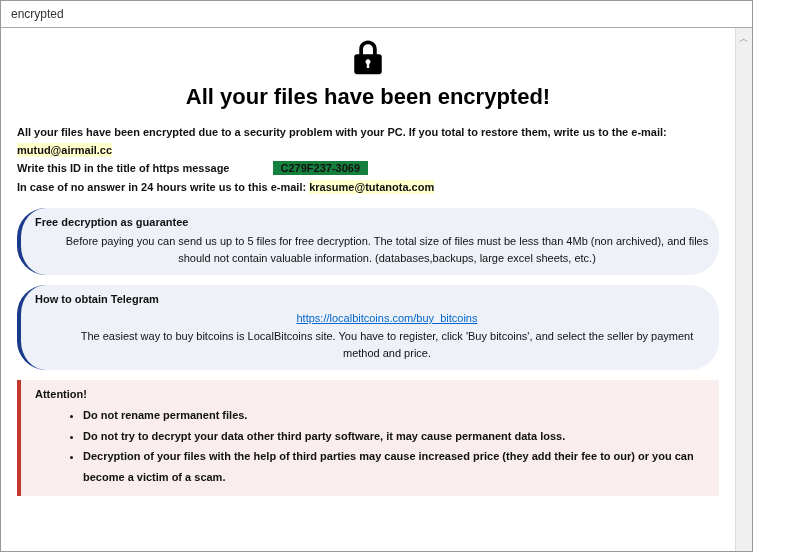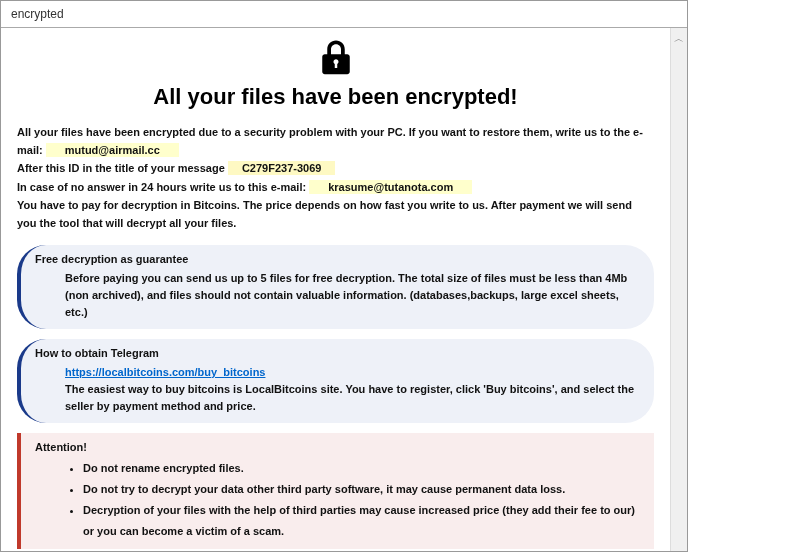--- a/index.html
+++ b/index.html
@@ -9,21 +9,21 @@
     }
     body {
       font-family: 'Segoe UI', Tahoma, sans-serif;
       background: #fff;
       width: 790px;
       height: 552px;
       overflow: hidden;
     }
     .window {
       border: 1px solid #999;
-      width: 688px;
+      width: 753px;
       height: 552px;
       display: flex;
       flex-direction: column;
     }
     .titlebar {
       background: #fff;
       border-bottom: 1px solid #aaa;
       padding: 6px 10px;
       font-size: 12px;
       color: #333;
@@ -73,25 +73,26 @@
       margin-bottom: 12px;
     }
     .intro .line {
       margin-bottom: 1px;
     }
     .bold {
       font-weight: bold;
     }
     .highlight-yellow {
       background: #ffffcc;
-      padding: 1px 19px;
+      padding: 1px 0;
     }
     .highlight-gray {
-      background: #fef9c3;
-      padding: 1px 14px;
+      background: #15803d;
+      padding: 1px 8px;
+      margin-left: 40px;
     }
     .link {
       color: #0066cc;
       text-decoration: underline;
     }
     .section {
       margin-bottom: 10px;
       padding: 8px 10px 8px 14px;
     }
     .section-blue {
@@ -103,23 +104,24 @@
       background: #f9eded;
       border-left: 4px solid #c0392b;
     }
     .section-title {
       font-weight: bold;
       font-size: 11px;
       margin-bottom: 5px;
     }
     .section-body {
       padding-left: 30px;
-      font-weight: bold;
+      font-weight: normal;
       font-size: 11px;
       line-height: 1.55;
+      text-align: center;
     }
     ul {
       list-style-type: disc;
       padding-left: 48px;
     }
     ul li {
       font-weight: bold;
       font-size: 11px;
       line-height: 1.9;
     }
@@ -135,51 +137,50 @@
       <div class="header-icon">
         <svg viewBox="0 0 24 28">
           <path fill="#000" d="M12 0 C8 0 5 3 5 7 L5 11 L3 11 C2 11 1 12 1 13 L1 25 C1 26 2 27 3 27 L21 27 C22 27 23 26 23 25 L23 13 C23 12 22 11 21 11 L19 11 L19 7 C19 3 16 0 12 0 Z M12 3 C14.5 3 16 5 16 7 L16 11 L8 11 L8 7 C8 5 9.5 3 12 3 Z M12 15 C13.1 15 14 15.9 14 17 C14 17.7 13.6 18.3 13 18.7 L13 22 L11 22 L11 18.7 C10.4 18.3 10 17.7 10 17 C10 15.9 10.9 15 12 15 Z"></path>
         </svg>
       </div>
 
       <h1>All your files have been encrypted!</h1>
 
       <div class="intro">
         <div class="line bold">
-          <span>All your files have been encrypted due to a security problem with your PC. If you want to restore them, write us to the e-mail: </span>
+          <span>All your files have been encrypted due to a security problem with your PC. If you total to restore them, write us to the e-mail: </span>
           <span class="highlight-yellow">mutud@airmail.cc</span>
         </div>
         <div class="line bold">
-          <span>After this ID in the title of your message </span>
+          <span>Write this ID in the title of https message </span>
           <span class="highlight-gray">C279F237-3069</span>
         </div>
         <div class="line bold">
           <span>In case of no answer in 24 hours write us to this e-mail: </span>
           <span class="highlight-yellow">krasume@tutanota.com</span>
         </div>
-        <div class="line bold">You have to pay for decryption in Bitcoins. The price depends on how fast you write to us. After payment we will send you the tool that will decrypt all your files.</div>
       </div>
 
       <div class="section section-blue">
         <div class="section-title">Free decryption as guarantee</div>
         <div class="section-body">Before paying you can send us up to 5 files for free decryption. The total size of files must be less than 4Mb (non archived), and files should not contain valuable information. (databases,backups, large excel sheets, etc.)</div>
       </div>
 
       <div class="section section-blue">
         <div class="section-title">How to obtain Telegram</div>
         <div class="section-body">
           <div><span class="link">https://localbitcoins.com/buy_bitcoins</span></div>
           <div>The easiest way to buy bitcoins is LocalBitcoins site. You have to register, click 'Buy bitcoins', and select the seller by payment method and price.</div>
         </div>
       </div>
 
       <div class="section section-red">
         <div class="section-title">Attention!</div>
         <ul>
-          <li>Do not rename encrypted files.</li>
+          <li>Do not rename permanent files.</li>
           <li>Do not try to decrypt your data other third party software, it may cause permanent data loss.</li>
           <li>Decryption of your files with the help of third parties may cause increased price (they add their fee to our) or you can become a victim of a scam.</li>
         </ul>
       </div>
 
     </div>
     <div class="scrollbar">
       <span class="scrollbar-arrow">︿</span>
     </div>
   </div>

